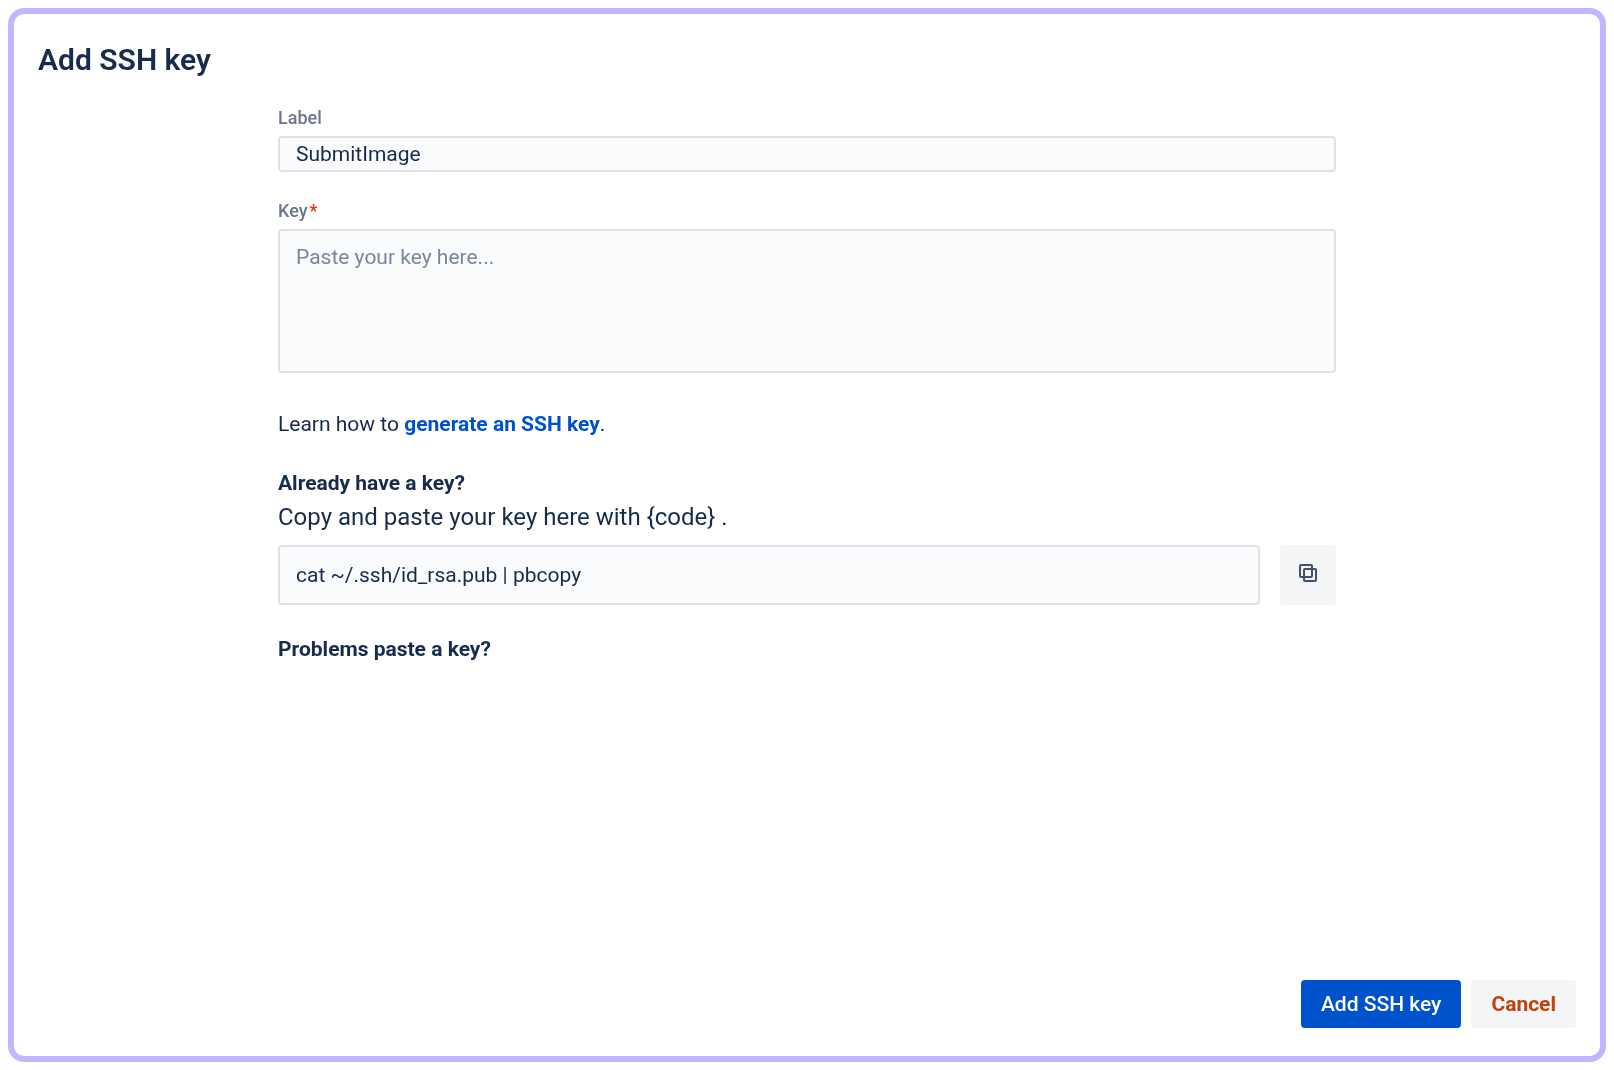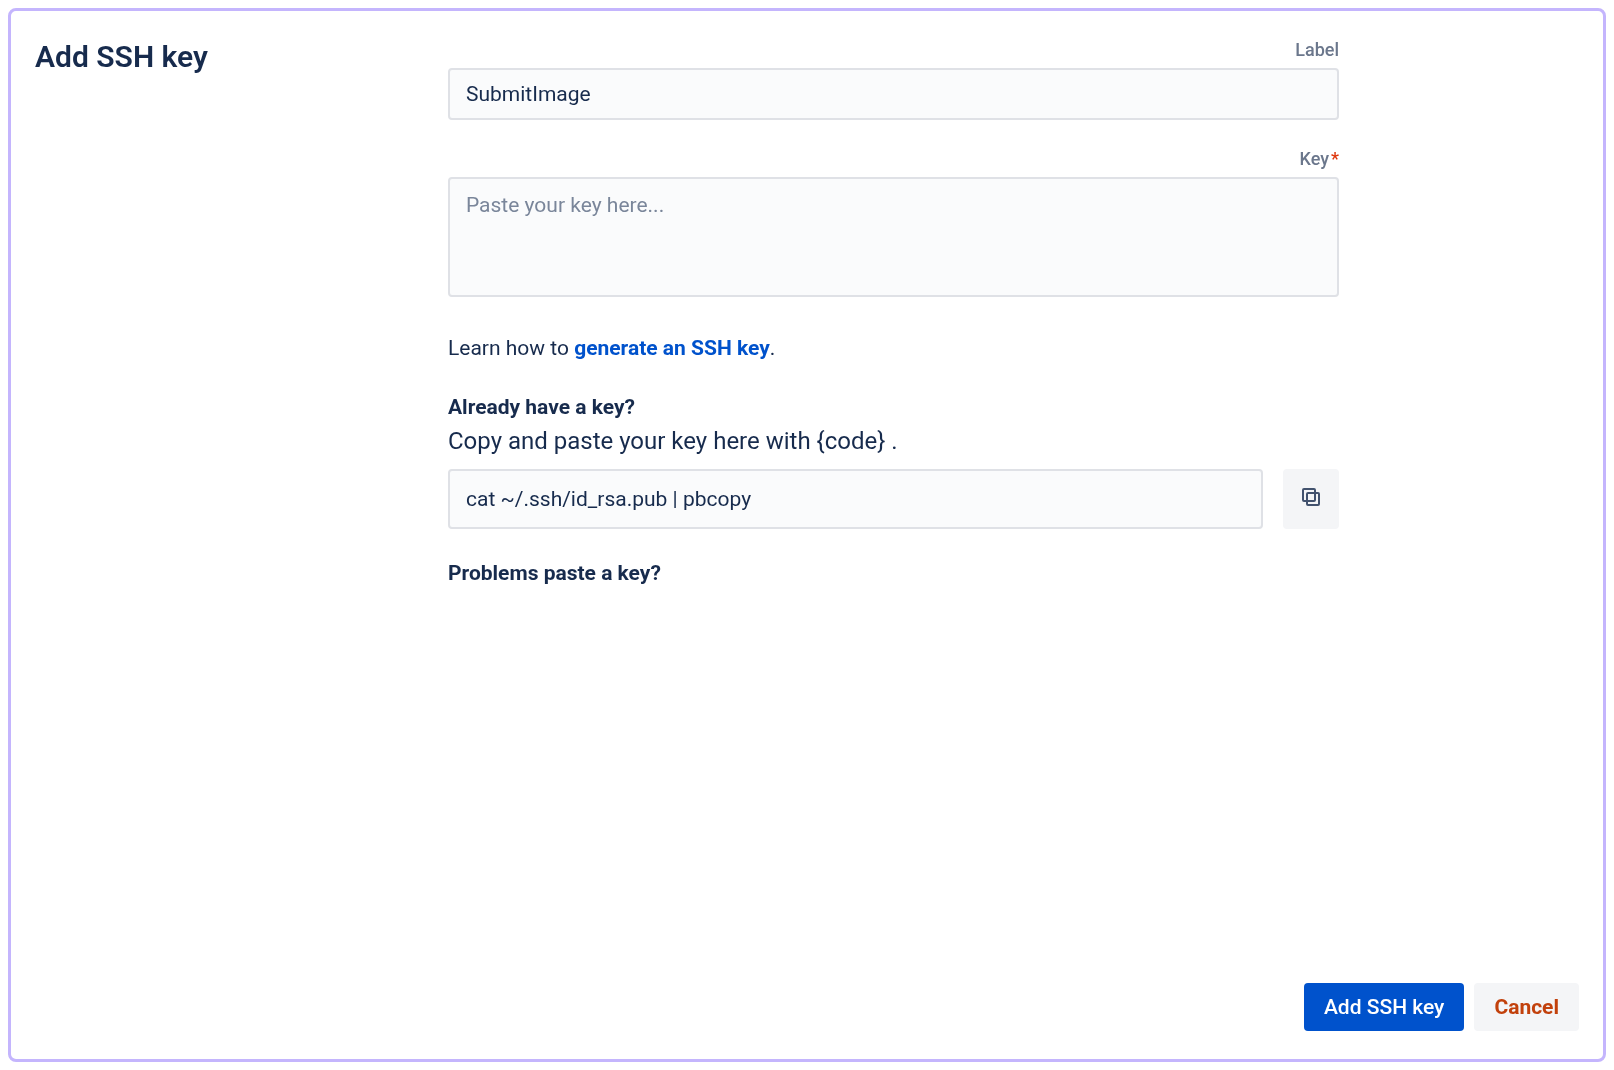--- a/index.html
+++ b/index.html
@@ -6,73 +6,73 @@
       box-sizing: border-box;
       margin: 0;
       padding: 0;
     }
     body {
       font-family: -apple-system, BlinkMacSystemFont, "Segoe UI", Roboto, Helvetica, Arial, sans-serif;
       background: #fff;
       padding: 8px;
     }
     .modal {
-      border: 3px solid #c4b5fd;
-      border-radius: 8px;
+      border: 6px solid #c4b5fd;
+      border-radius: 16px;
       width: 100%;
       height: calc(100vh - 16px);
       padding: 28px 24px 32px 24px;
       display: flex;
+      flex-direction: column;
       position: relative;
     }
     .modal-title {
       font-size: 30px;
       font-weight: 600;
       color: #172b4d;
       margin-bottom: 30px;
     }
     .form-area {
       margin-left: 240px;
       margin-right: 240px;
       flex: 1;
     }
     .field-label {
       font-size: 18px;
       font-weight: 500;
       color: #6b778c;
       margin-bottom: 8px;
       display: block;
-      text-align: right;
     }
     .required-star {
       color: #de350b;
       margin-left: 2px;
     }
     .text-input {
       width: 100%;
       border: 2px solid #dfe1e6;
       background: #fafbfc;
       border-radius: 4px;
-      padding: 12px 16px;
+      padding: 4px 16px;
       font-size: 21px;
       color: #172b4d;
       font-family: inherit;
       margin-bottom: 28px;
     }
     .textarea-input {
       width: 100%;
       border: 2px solid #dfe1e6;
       background: #fafbfc;
       border-radius: 4px;
       padding: 14px 16px;
       font-size: 21px;
       color: #6d28d9;
       font-family: inherit;
       resize: none;
-      height: 120px;
+      height: 144px;
       margin-bottom: 32px;
     }
     .textarea-input::placeholder {
       color: #7a869a;
     }
     .help-heading {
       font-size: 21px;
       font-weight: 700;
       color: #172b4d;
       margin-bottom: 4px;

